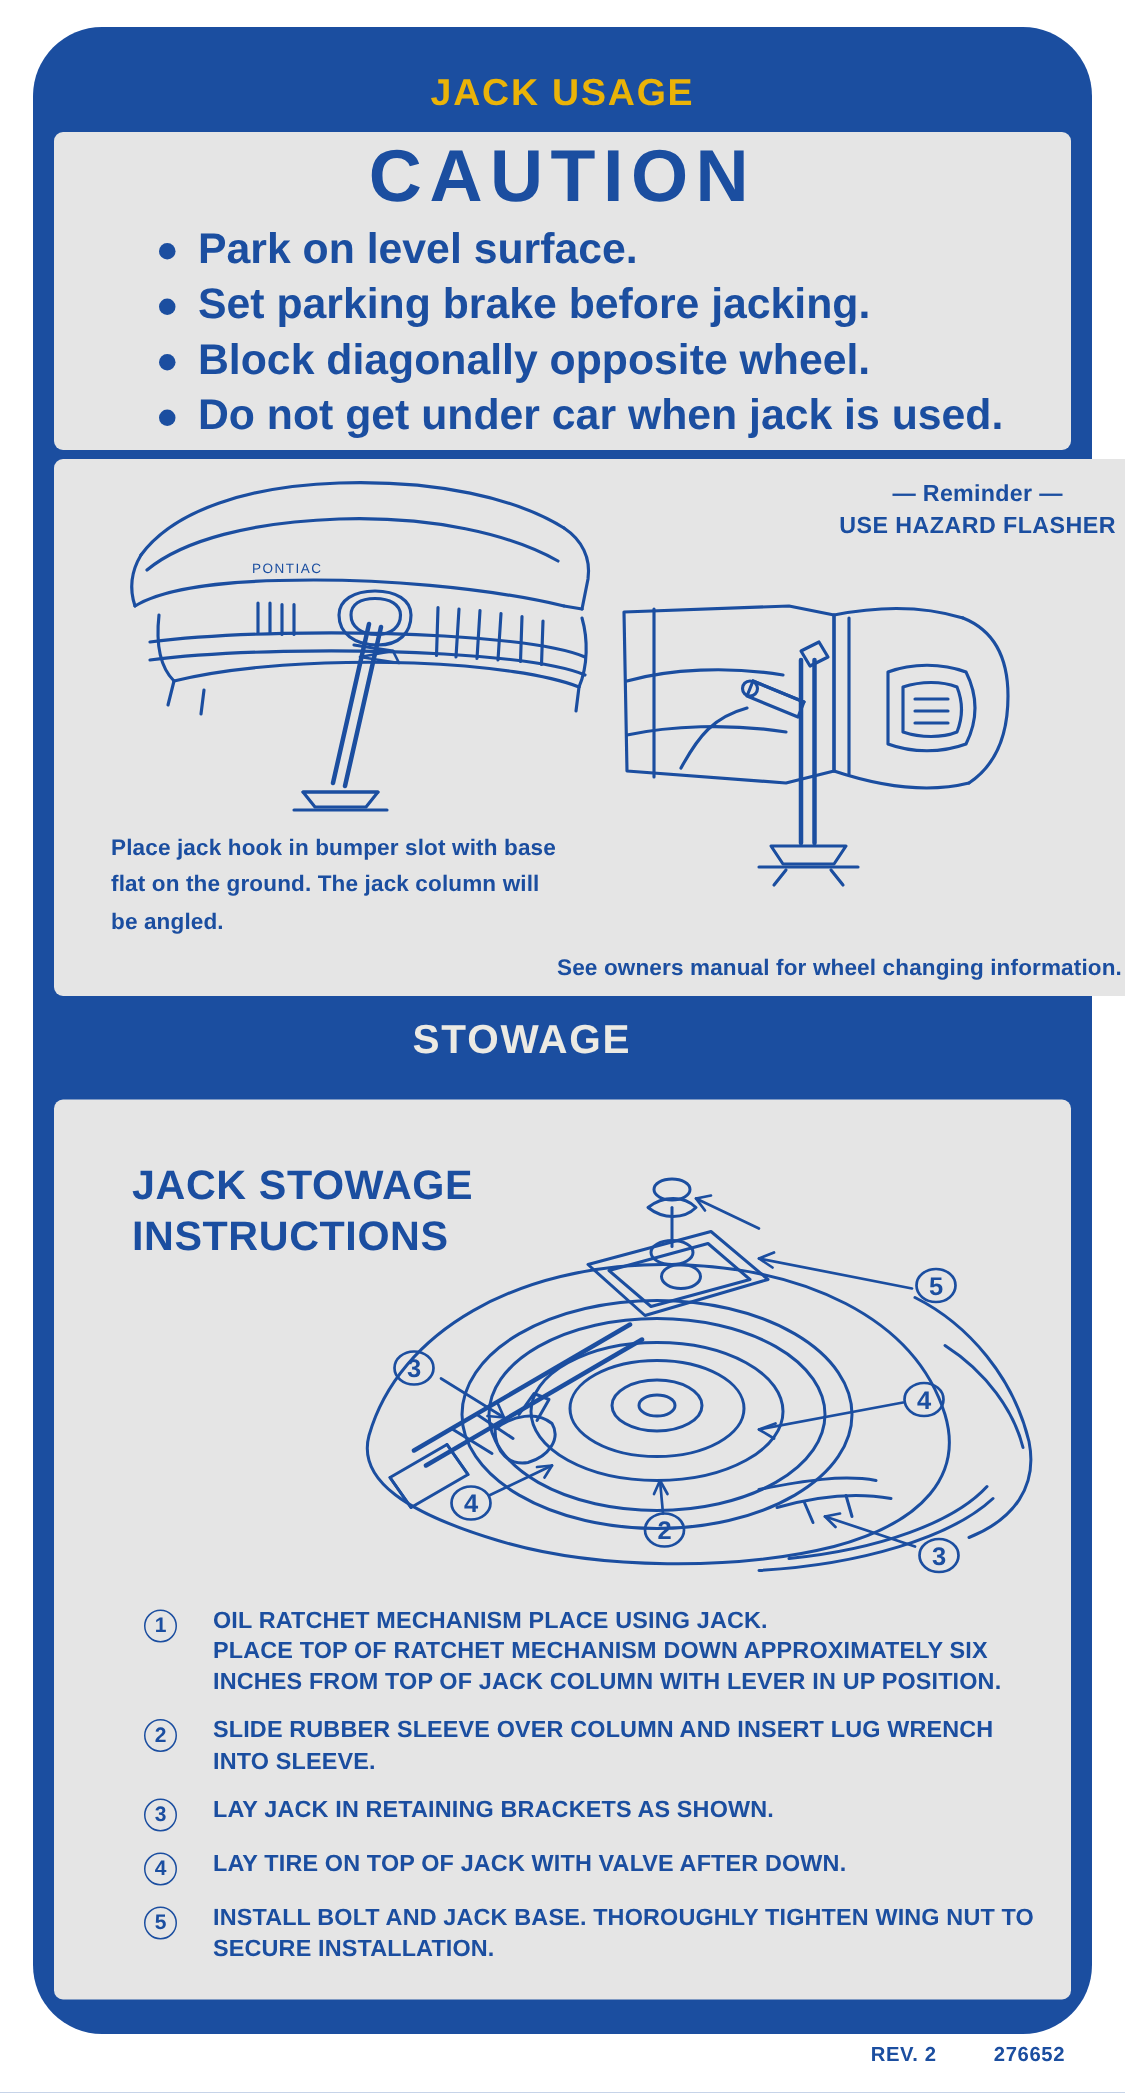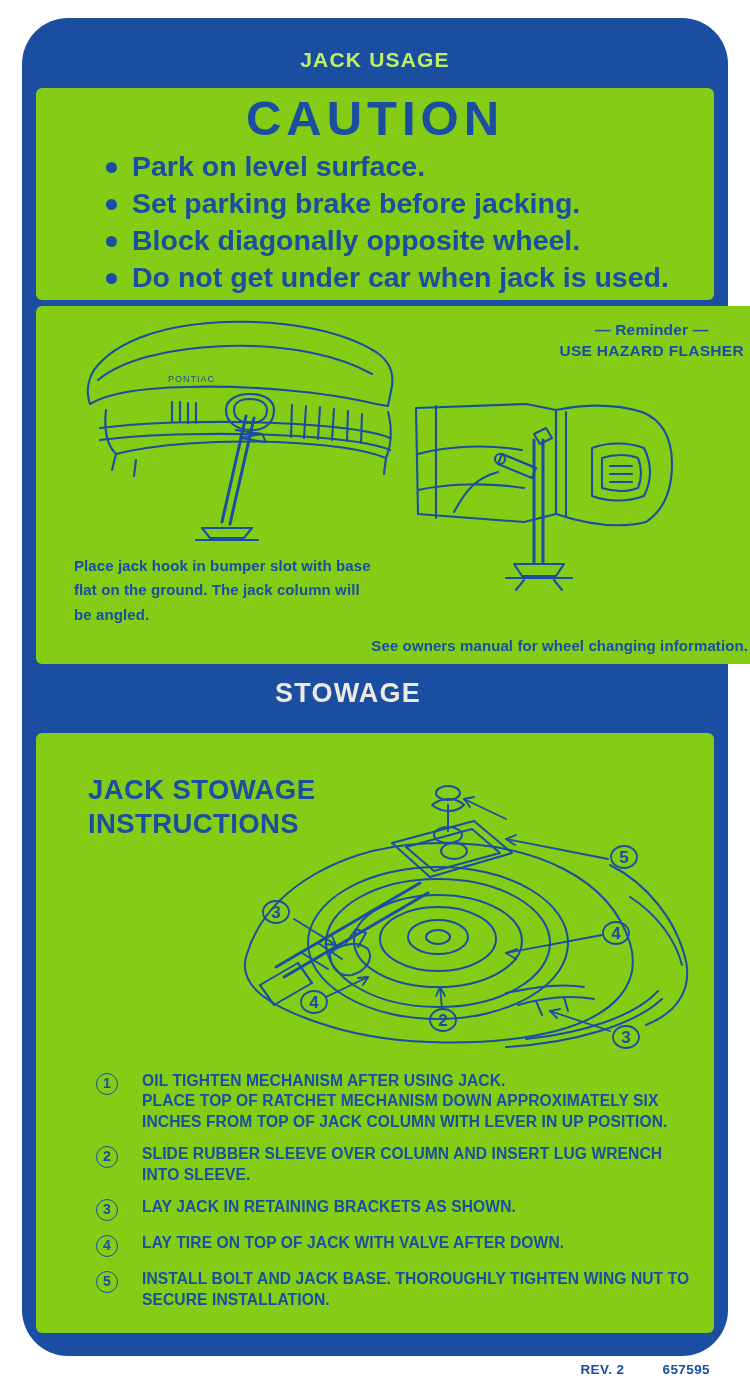--- a/index.html
+++ b/index.html
@@ -18,34 +18,34 @@
     left: 22px;
     top: 18px;
     width: 706px;
     height: 1338px;
     background: #1b4ea0;
     border-radius: 46px;
     box-sizing: border-box;
   }
   .panel {
     position: absolute;
-    background: #84cc16;
+    background: #e5e5e5;
     left: 14px;
     box-sizing: border-box;
   }
 
   
   .hdr-jack {
     position: absolute;
     top: 30px;
     left: 0;
     width: 706px;
     text-align: center;
-    color: #bef264;
-    font-size: 21px;
+    color: #eab308;
+    font-size: 25px;
     font-weight: bold;
     letter-spacing: 1.2px;
   }
 
   
   .panel-caution {
     top: 70px;
     width: 678px;
     height: 212px;
     border-radius: 6px;
@@ -405,21 +405,21 @@
         <text x="237" y="279">2</text>
         <text x="420" y="296">3</text>
       </g>
     </svg>
 
     <div class="steps">
 
       <div class="step">
         <div class="step-num"><span>1</span></div>
         <div class="step-text">
-          <span class="lead">OIL TIGHTEN MECHANISM AFTER USING JACK.</span>
+          <span class="lead">OIL RATCHET MECHANISM PLACE USING JACK.</span>
           <span>PLACE TOP OF RATCHET MECHANISM DOWN APPROXIMATELY SIX INCHES FROM TOP OF JACK COLUMN WITH LEVER IN UP POSITION.</span>
         </div>
       </div>
 
       <div class="step">
         <div class="step-num"><span>2</span></div>
         <div class="step-text">
           <span>SLIDE RUBBER SLEEVE OVER COLUMN AND INSERT LUG WRENCH INTO SLEEVE.</span>
         </div>
       </div>
@@ -444,14 +444,14 @@
           <span>INSTALL BOLT AND JACK BASE. THOROUGHLY TIGHTEN WING NUT TO SECURE INSTALLATION.</span>
         </div>
       </div>
 
     </div>
   </div>
 </div>
 
 <div class="footer">
   <span class="rev">REV. 2</span>
-  <span>657595</span>
+  <span>276652</span>
 </div>
 
 </body></html>

